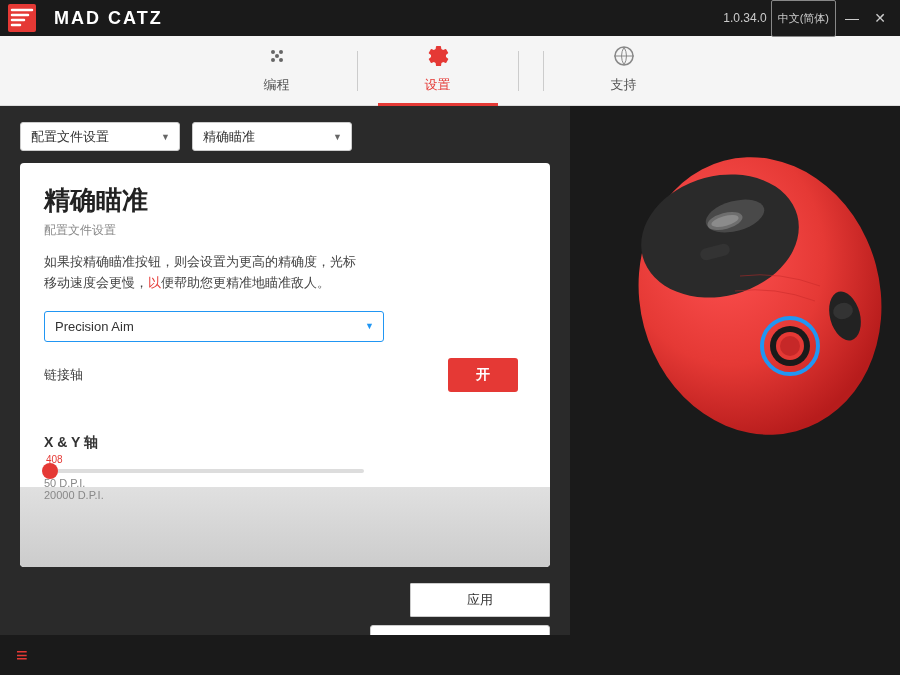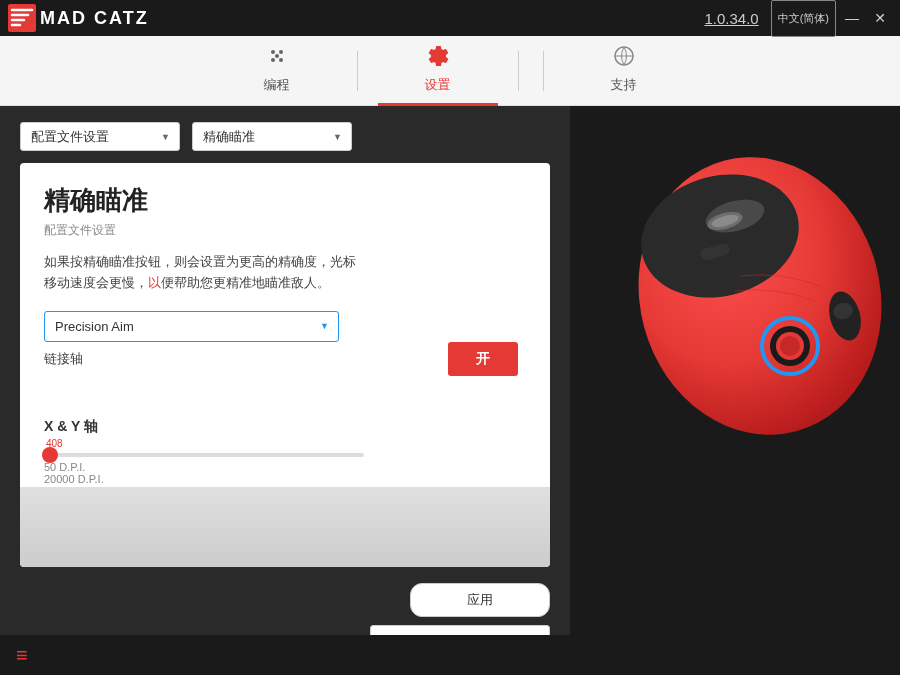--- a/index.html
+++ b/index.html
@@ -24,42 +24,40 @@
       z-index: 100;
     }
     .title-bar-left {
       display: flex;
       align-items: center;
       gap: 8px;
     }
     .mad-catz-logo {
       display: flex;
       align-items: center;
-      gap: 4px;
+      gap: 18px;
     }
     .logo-icon {
       width: 28px;
       height: 28px;
     }
     .logo-text {
       color: white;
       font-size: 18px;
       font-weight: 900;
       letter-spacing: 2px;
     }
     .title-bar-right {
       display: flex;
       align-items: center;
       gap: 4px;
     }
     .version-text {
       color: #ccc;
-      font-size: 15px;
-      margin-right: 8px;
-      text-decoration: underline;
+      font-size: 12px;
     }
     .lang-btn {
       background: transparent;
       border: 1px solid #888;
       color: #ccc;
       font-size: 11px;
       padding: 10px 6px;
       cursor: pointer;
       border-radius: 2px;
     }
@@ -214,21 +212,22 @@
       font-family: Liberation Mono, monospace;
     }
     .card-desc span.highlight {
       color: #e53935;
     }
 
     
     .precision-dropdown-wrapper {
       position: relative;
       display: inline-block;
-      width: 295px;
+      width: 340px;
+      margin-bottom: 16px;
     }
     .precision-dropdown {
       width: 100%;
       background: white;
       border: 1px solid #2196f3;
       border-radius: 3px;
       padding: 7px 30px 7px 10px;
       font-size: 13px;
       color: #333;
       cursor: pointer;
@@ -334,21 +333,21 @@
       flex-direction: column;
       align-items: flex-end;
       gap: 8px;
     }
     .apply-btn {
       background: white;
       border: 1px solid #ccc;
       color: #333;
       padding: 7px 40px;
       font-size: 13px;
-      border-radius: 12px;
+      border-radius: 1px;
       cursor: pointer;
       min-width: 140px;
       text-align: center;
     }
     .reset-btn {
       background: white;
       border: 1px solid #ccc;
       color: #333;
       padding: 7px 20px;
       font-size: 13px;

